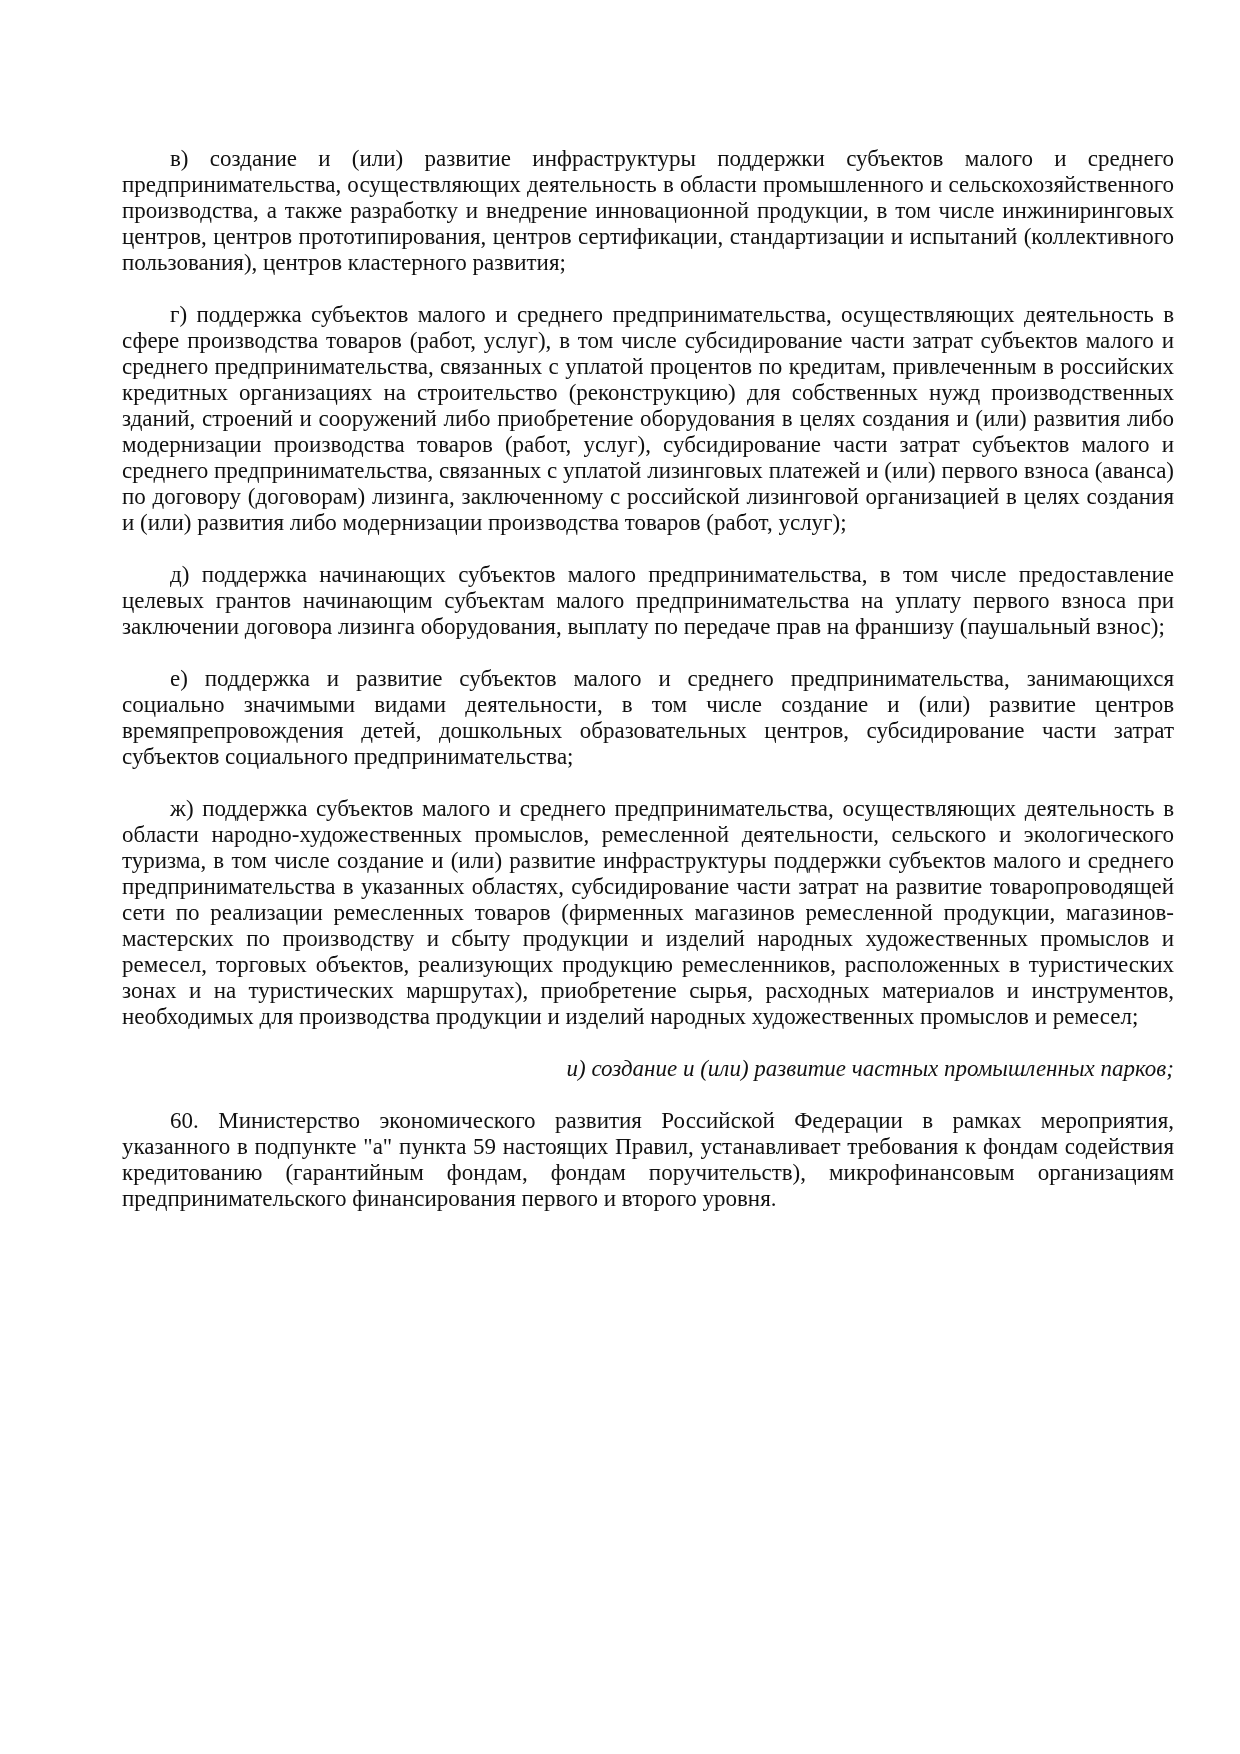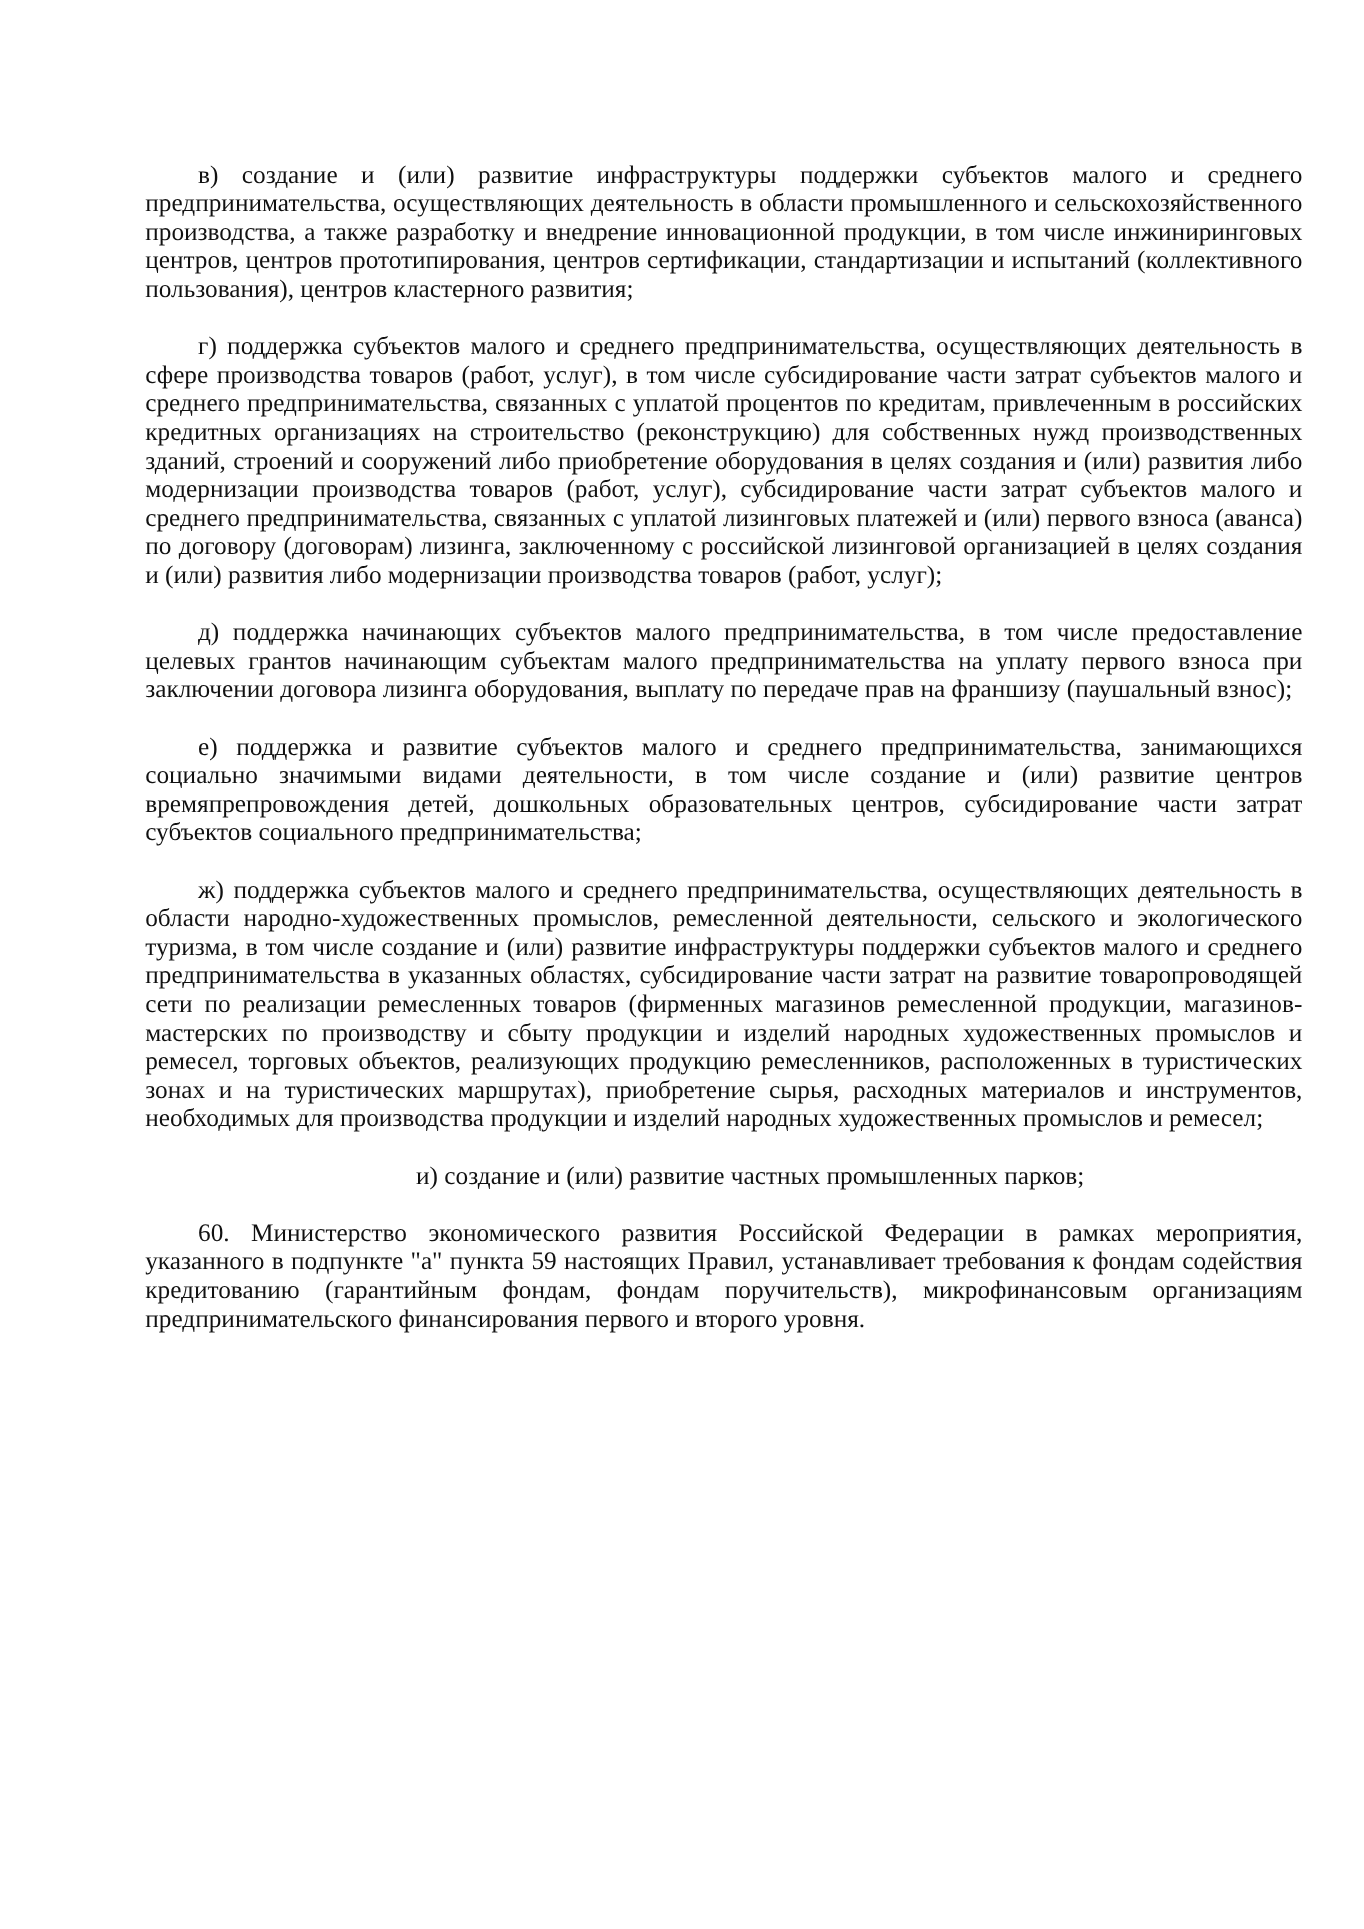--- a/index.html
+++ b/index.html
@@ -1,32 +1,32 @@
 <!DOCTYPE html>
 <html><head>
 <meta charset="utf-8">
 <style>
   html, body { margin: 0; padding: 0; background: #ffffff; }
   body { width: 1240px; height: 1754px; position: relative; overflow: hidden; }
   .page {
     position: absolute;
-    left: 132px;
+    left: 122px;
     top: 146px;
     width: 1052px;
     font-family: "Liberation Serif", "DejaVu Serif", serif;
     font-size: 23px;
     line-height: 26px;
     color: #111111;
   }
   .para {
     margin: 0 0 26px 0;
     text-align: justify;
     text-indent: 48px;
   }
-  .para.short { text-align: center; }
+  .para.short { text-align: right; font-style: italic; }
 </style>
 </head>
 <body>
 
 <div class="page">
   <p class="para">в) создание и (или) развитие инфраструктуры поддержки субъектов малого и среднего предпринимательства, осуществляющих деятельность в области промышленного и сельскохозяйственного производства, а также разработку и внедрение инновационной продукции, в том числе инжиниринговых центров, центров прототипирования, центров сертификации, стандартизации и испытаний (коллективного пользования), центров кластерного развития;</p>
   <p class="para">г) поддержка субъектов малого и среднего предпринимательства, осуществляющих деятельность в сфере производства товаров (работ, услуг), в том числе субсидирование части затрат субъектов малого и среднего предпринимательства, связанных с уплатой процентов по кредитам, привлеченным в российских кредитных организациях на строительство (реконструкцию) для собственных нужд производственных зданий, строений и сооружений либо приобретение оборудования в целях создания и (или) развития либо модернизации производства товаров (работ, услуг), субсидирование части затрат субъектов малого и среднего предпринимательства, связанных с уплатой лизинговых платежей и (или) первого взноса (аванса) по договору (договорам) лизинга, заключенному с российской лизинговой организацией в целях создания и (или) развития либо модернизации производства товаров (работ, услуг);</p>
   <p class="para">д) поддержка начинающих субъектов малого предпринимательства, в том числе предоставление целевых грантов начинающим субъектам малого предпринимательства на уплату первого взноса при заключении договора лизинга оборудования, выплату по передаче прав на франшизу (паушальный взнос);</p>
   <p class="para">е) поддержка и развитие субъектов малого и среднего предпринимательства, занимающихся социально значимыми видами деятельности, в том числе создание и (или) развитие центров времяпрепровождения детей, дошкольных образовательных центров, субсидирование части затрат субъектов социального предпринимательства;</p>
   <p class="para">ж) поддержка субъектов малого и среднего предпринимательства, осуществляющих деятельность в области народно-художественных промыслов, ремесленной деятельности, сельского и экологического туризма, в том числе создание и (или) развитие инфраструктуры поддержки субъектов малого и среднего предпринимательства в указанных областях, субсидирование части затрат на развитие товаропроводящей сети по реализации ремесленных товаров (фирменных магазинов ремесленной продукции, магазинов-мастерских по производству и сбыту продукции и изделий народных художественных промыслов и ремесел, торговых объектов, реализующих продукцию ремесленников, расположенных в туристических зонах и на туристических маршрутах), приобретение сырья, расходных материалов и инструментов, необходимых для производства продукции и изделий народных художественных промыслов и ремесел;</p>

